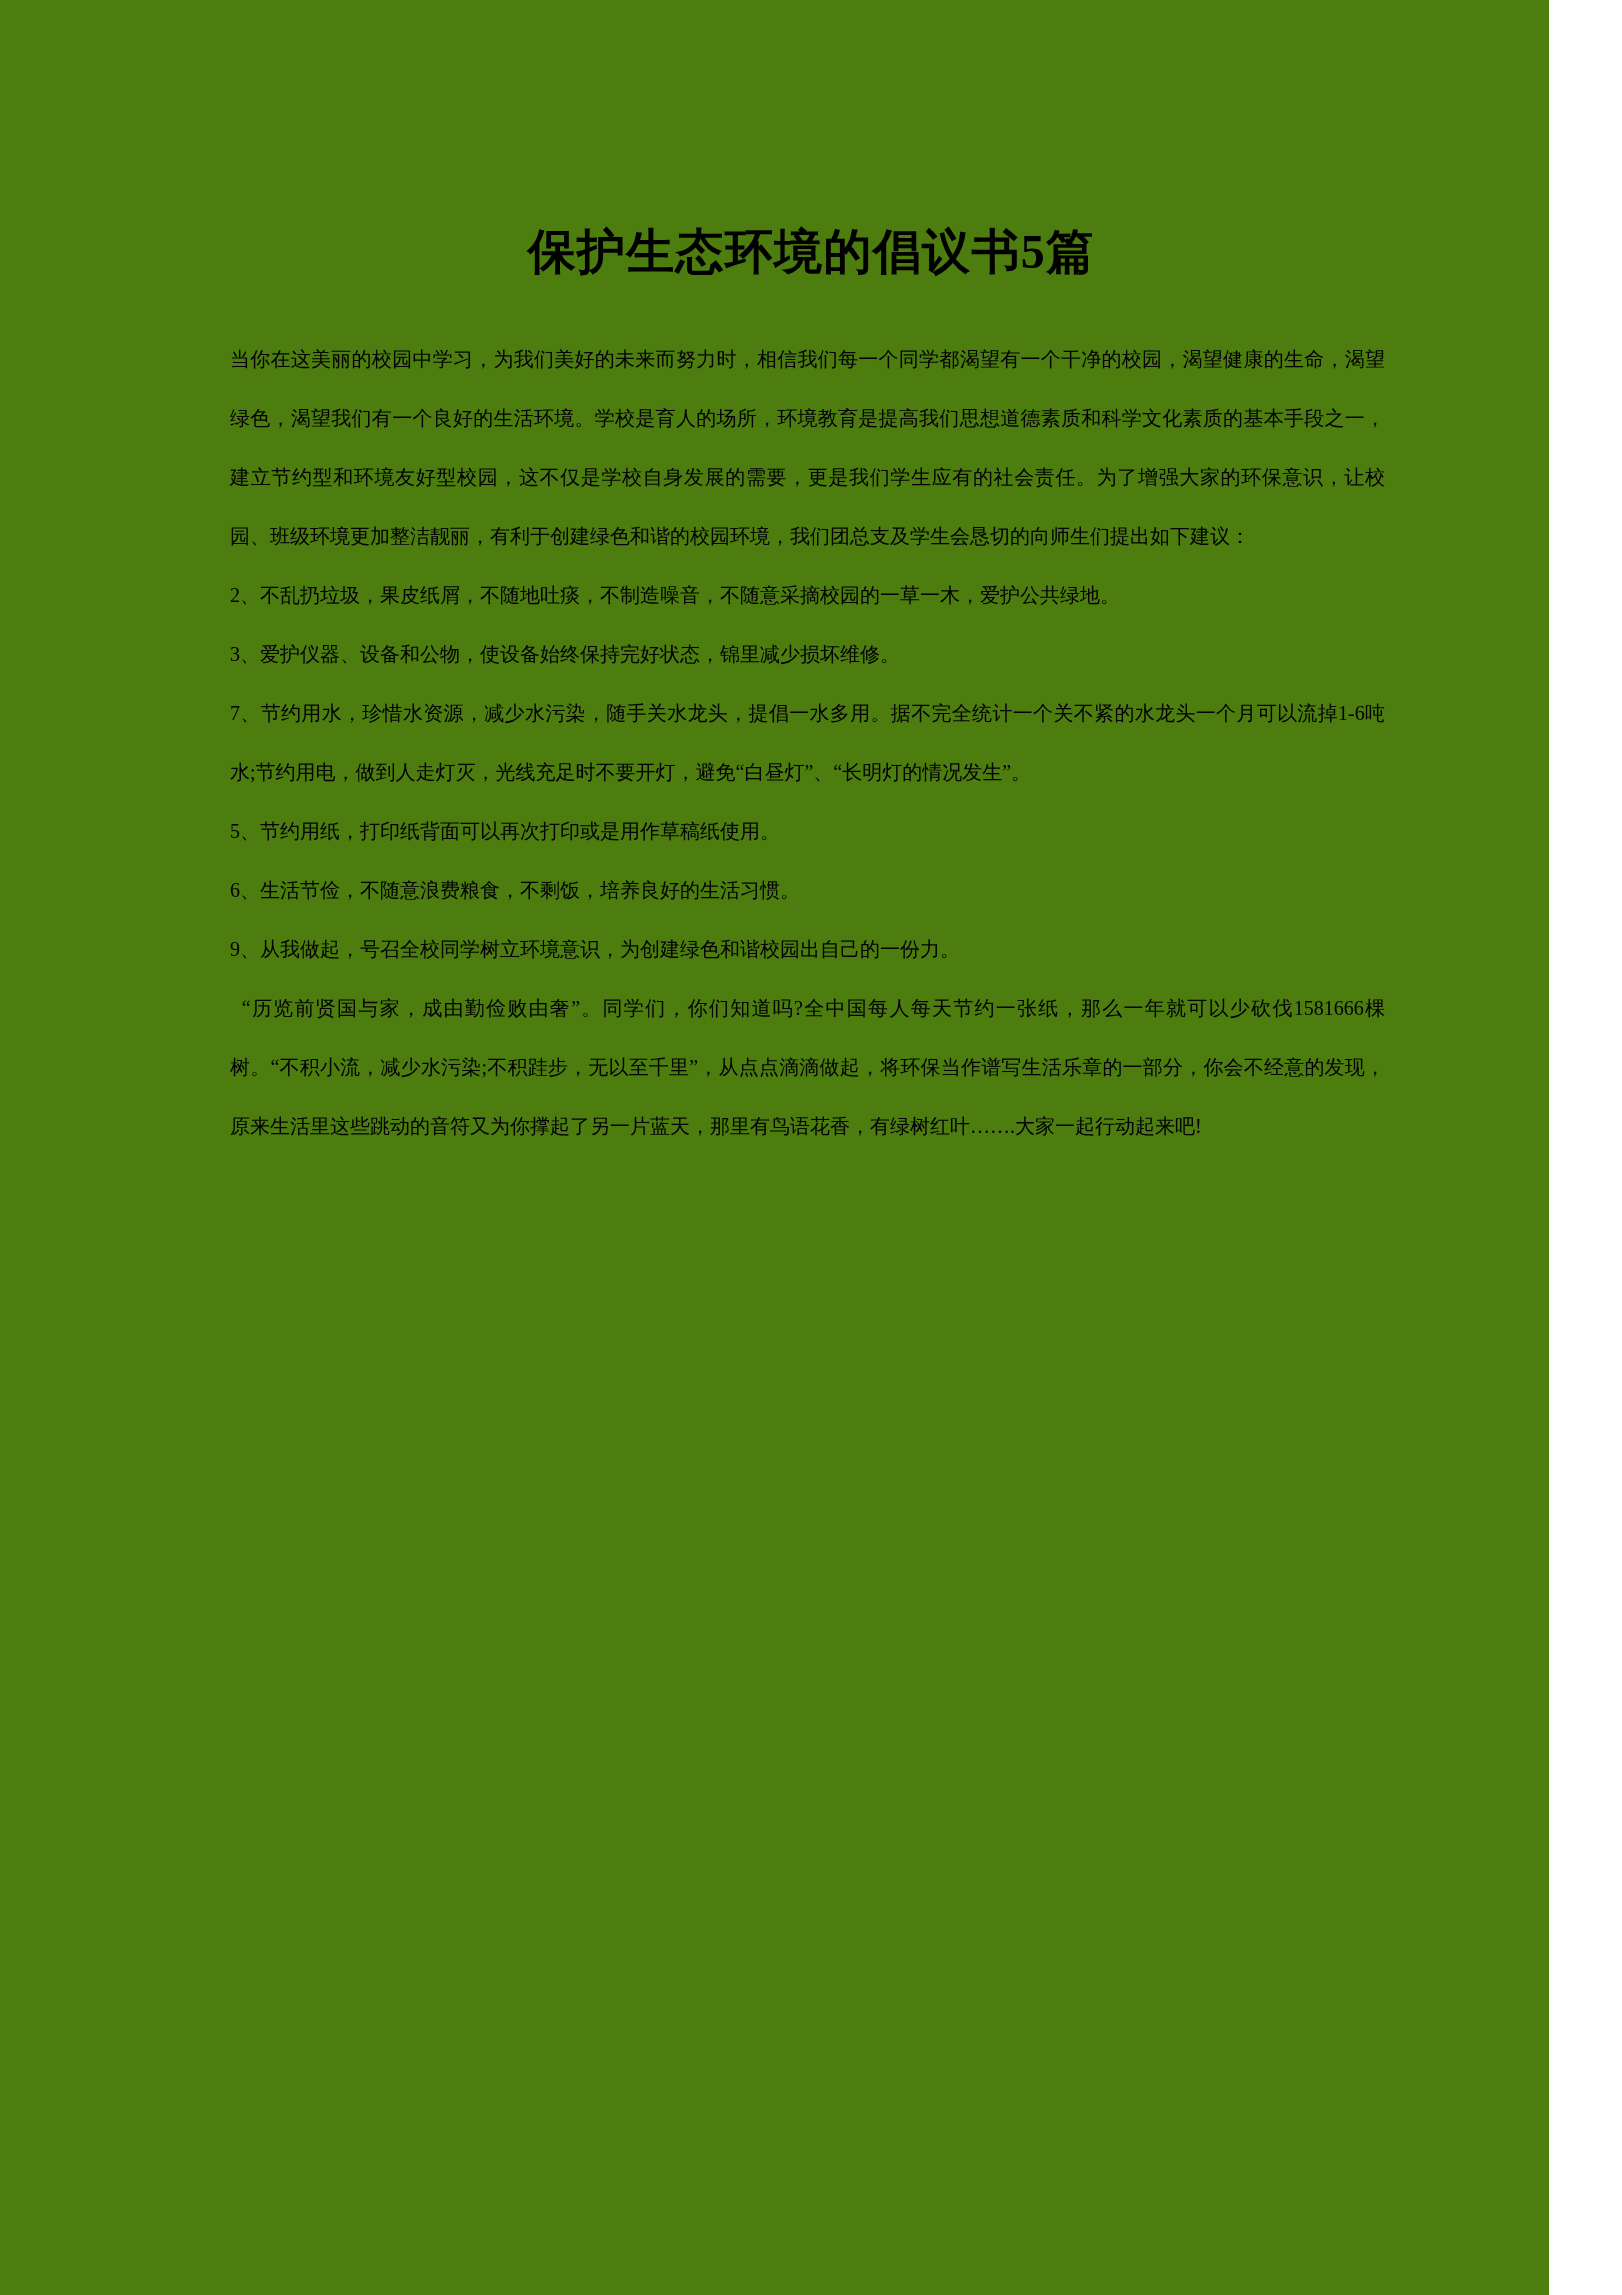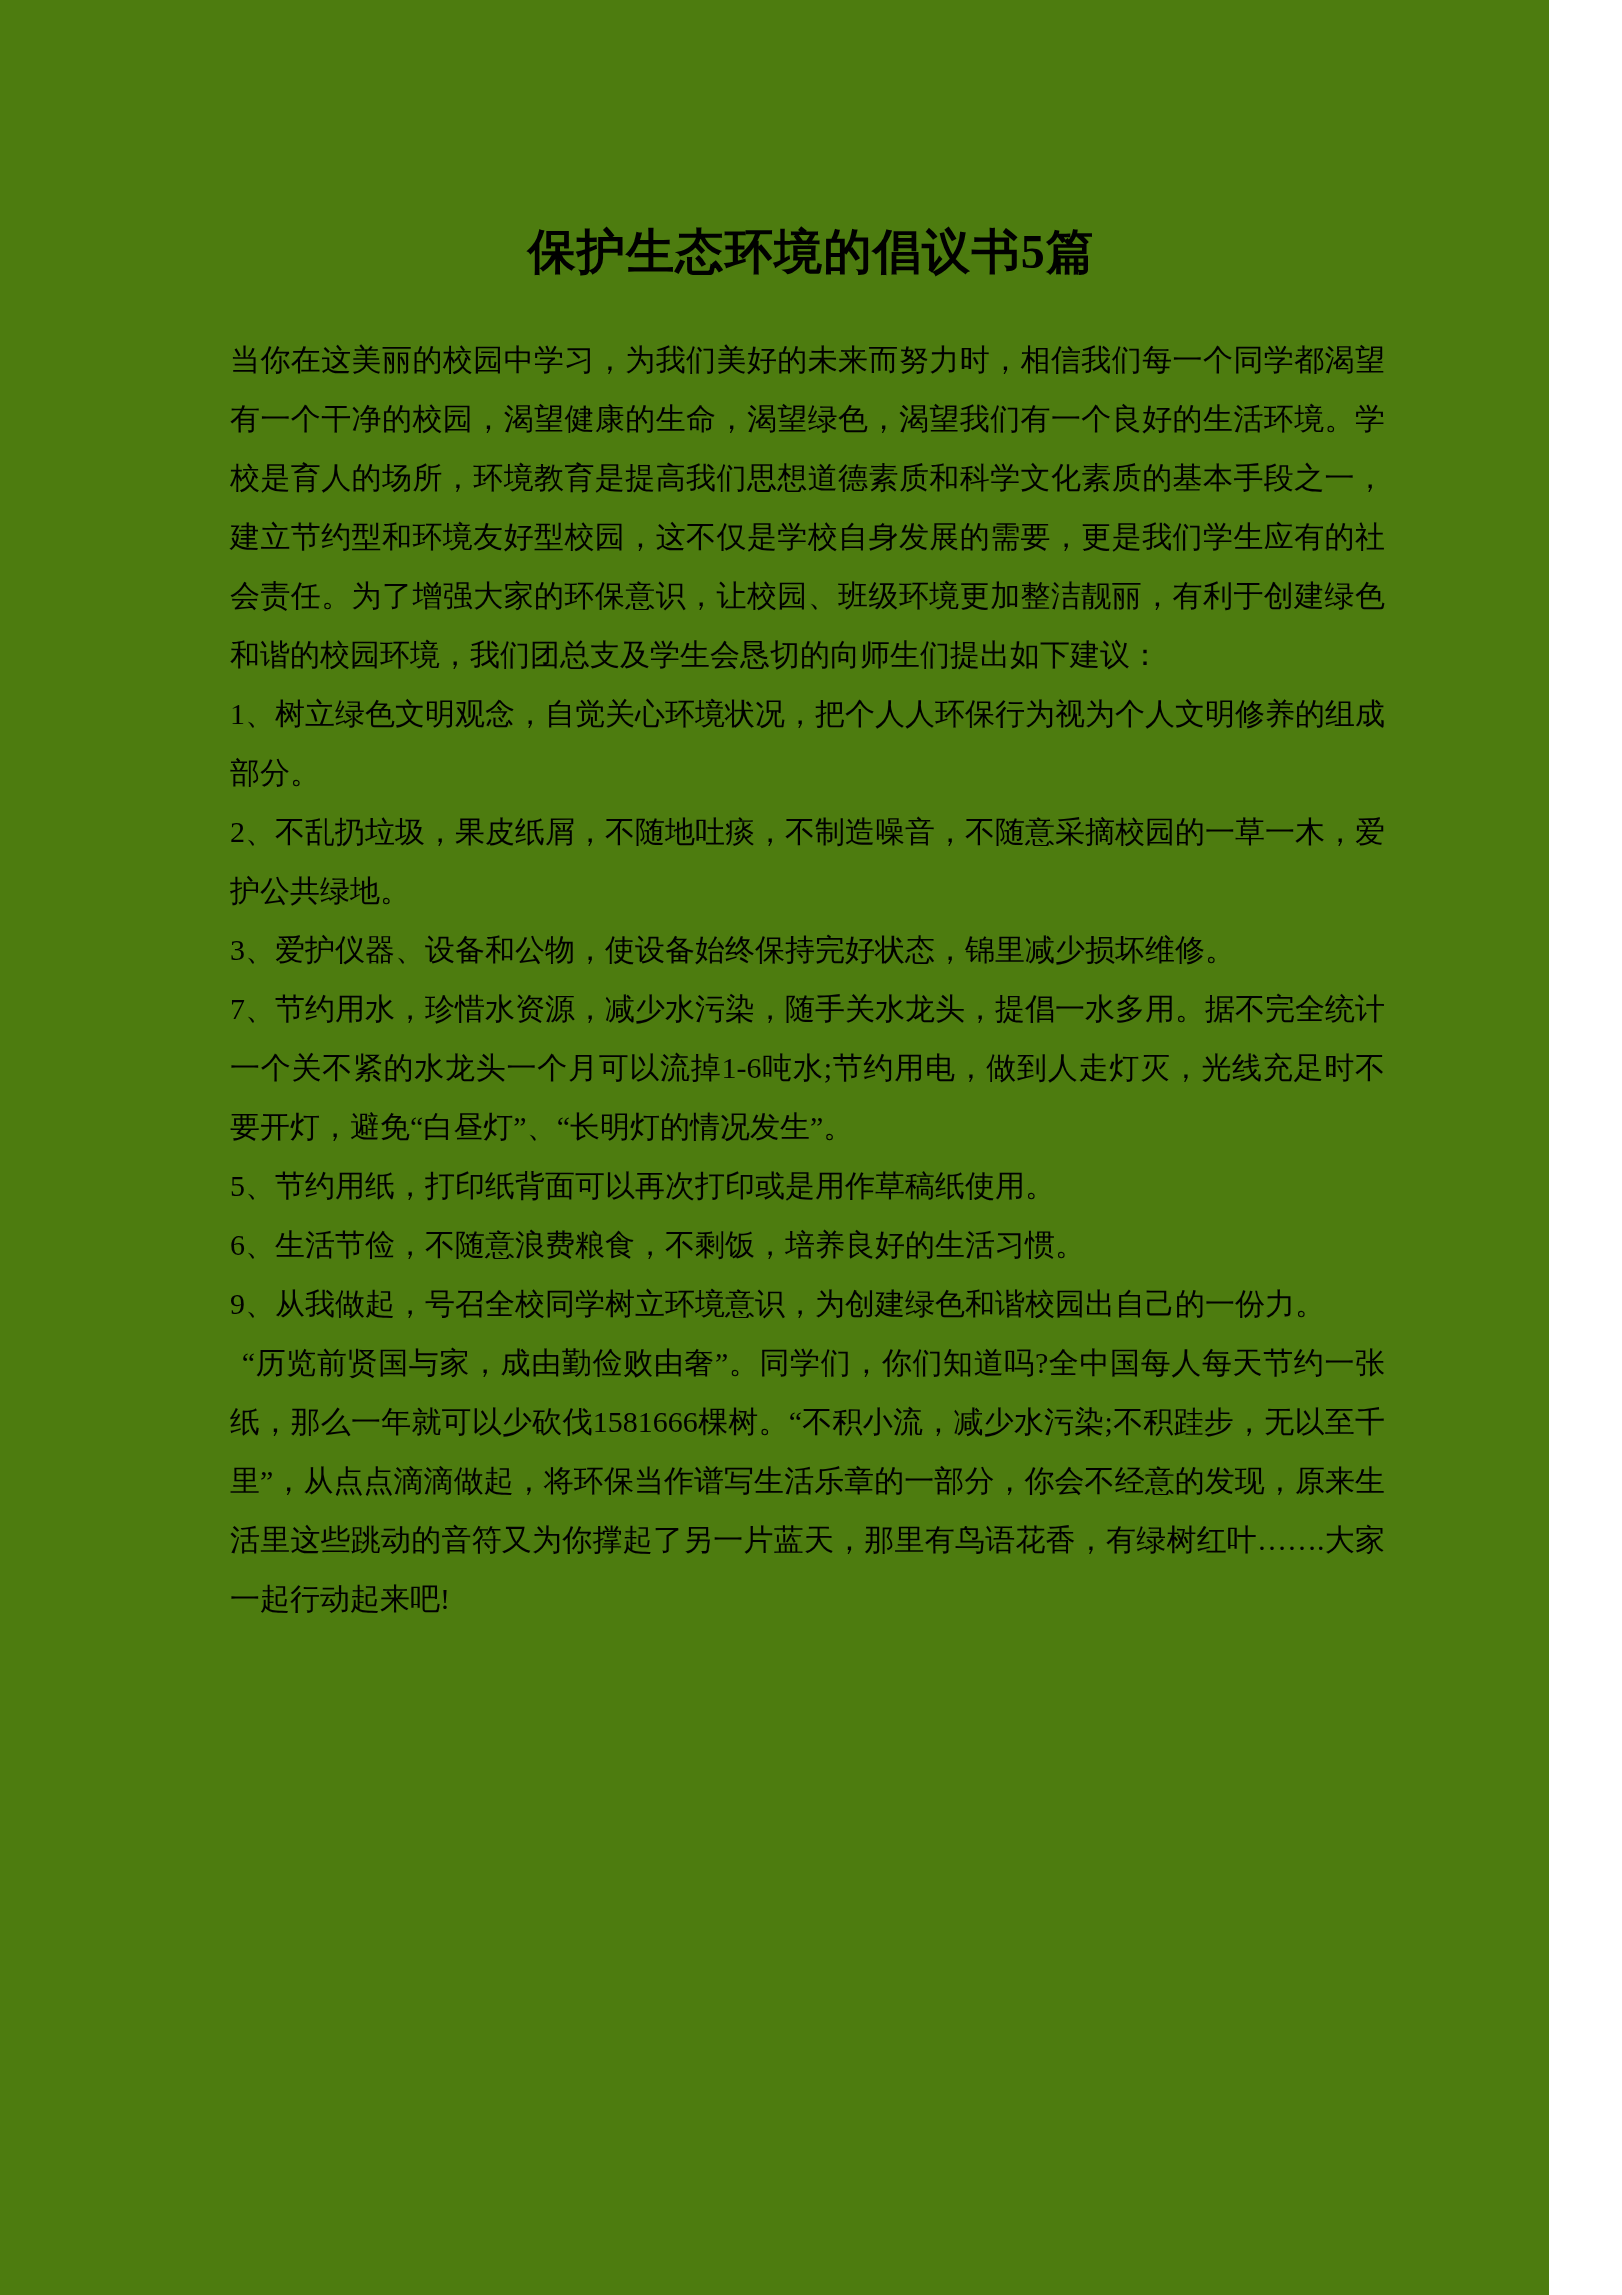--- a/index.html
+++ b/index.html
@@ -39,21 +39,21 @@
   
   .body-block {
     position: absolute;
     top: 330px;
     left: 230px;
     width: 1155px;
   }
 
   .para {
     margin: 0;
-    font-size: 30px;
+    font-size: 20px;
     line-height: 59px;
     text-align: justify;
     text-justify: inter-character;
     color: #000000;
     font-family: "Liberation Serif", "DejaVu Serif", serif;
     word-break: break-all;
     letter-spacing: 0px;
   }
 
   
@@ -75,21 +75,20 @@
 <body>
 
 <div class="page">
 
   <h1 class="doc-title">保护生态环境的倡议书5篇</h1>
 
   <div class="body-block">
 
     <p class="para lead">当你在这美丽的校园中学习，为我们美好的未来而努力时，相信我们每一个同学都渴望有一个干净的校园，渴望健康的生命，渴望绿色，渴望我们有一个良好的生活环境。学校是育人的场所，环境教育是提高我们思想道德素质和科学文化素质的基本手段之一，建立节约型和环境友好型校园，这不仅是学校自身发展的需要，更是我们学生应有的社会责任。为了增强大家的环保意识，让校园、班级环境更加整洁靓丽，有利于创建绿色和谐的校园环境，我们团总支及学生会恳切的向师生们提出如下建议：</p>
 
-    <p class="para item">1、树立绿色文明观念，自觉关心环境状况，把个人人环保行为视为个人文明修养的组成部分。</p>
 
     <p class="para item">2、不乱扔垃圾，果皮纸屑，不随地吐痰，不制造噪音，不随意采摘校园的一草一木，爱护公共绿地。</p>
 
     <p class="para item">3、爱护仪器、设备和公物，使设备始终保持完好状态，锦里减少损坏维修。</p>
 
     <p class="para item">7、节约用水，珍惜水资源，减少水污染，随手关水龙头，提倡一水多用。据不完全统计一个关不紧的水龙头一个月可以流掉1-6吨水;节约用电，做到人走灯灭，光线充足时不要开灯，避免“白昼灯”、“长明灯的情况发生”。</p>
 
     <p class="para item">5、节约用纸，打印纸背面可以再次打印或是用作草稿纸使用。</p>
 
     <p class="para item">6、生活节俭，不随意浪费粮食，不剩饭，培养良好的生活习惯。</p>

